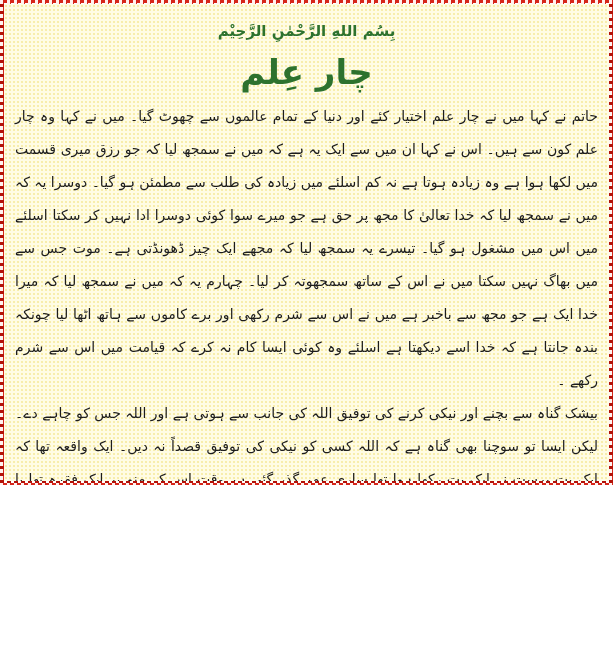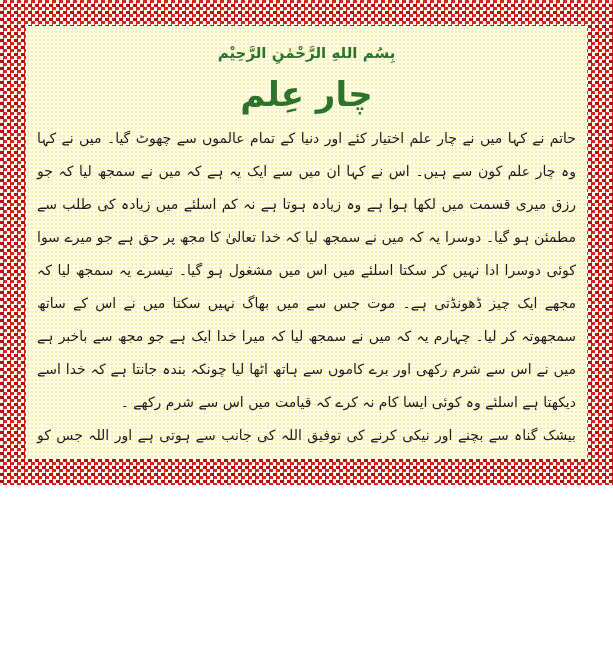--- a/index.html
+++ b/index.html
@@ -4,21 +4,21 @@
 <style>
   html, body {
     margin: 0;
     padding: 0;
     background: #ffffff;
   }
   .frame {
     width: 613px;
     height: 485px;
     box-sizing: border-box;
-    padding: 26px;
+    padding: 4px;
     
     background-color: #ffffff;
     background-image:
       conic-gradient(
         var(--border-red, #d6261a) 90deg,
         #ffffff 90deg 180deg,
         var(--border-red-dark, #b31208) 180deg 270deg,
         #fff2f0 270deg
       );
     background-size: 7px 7px;

